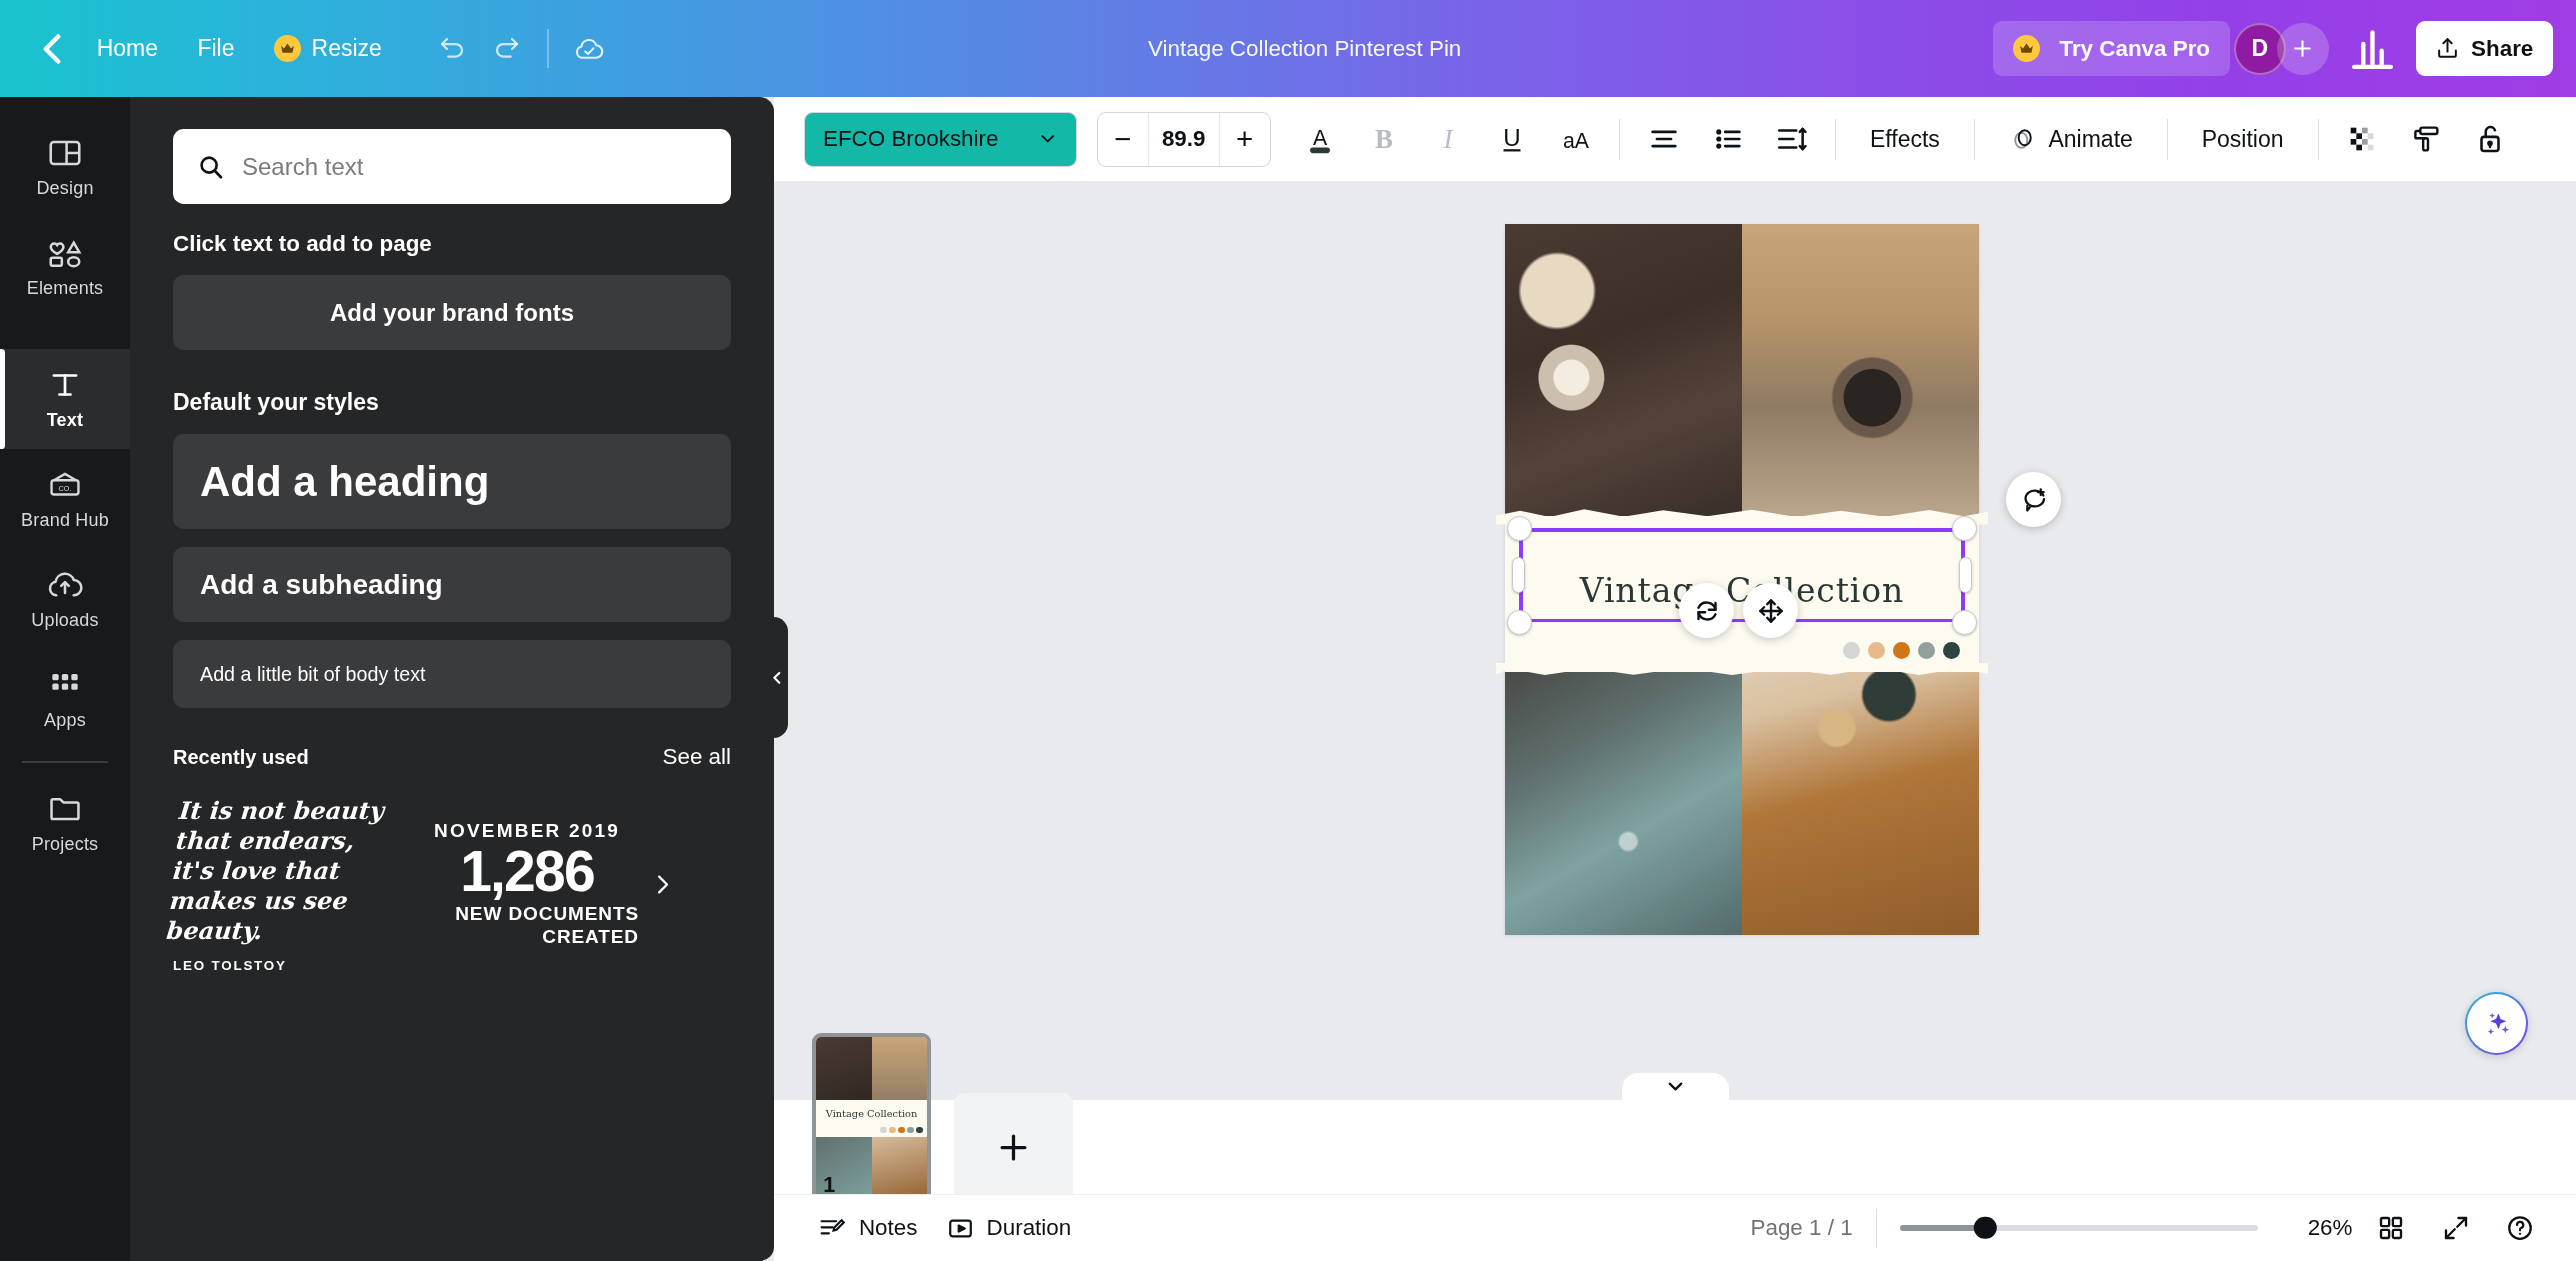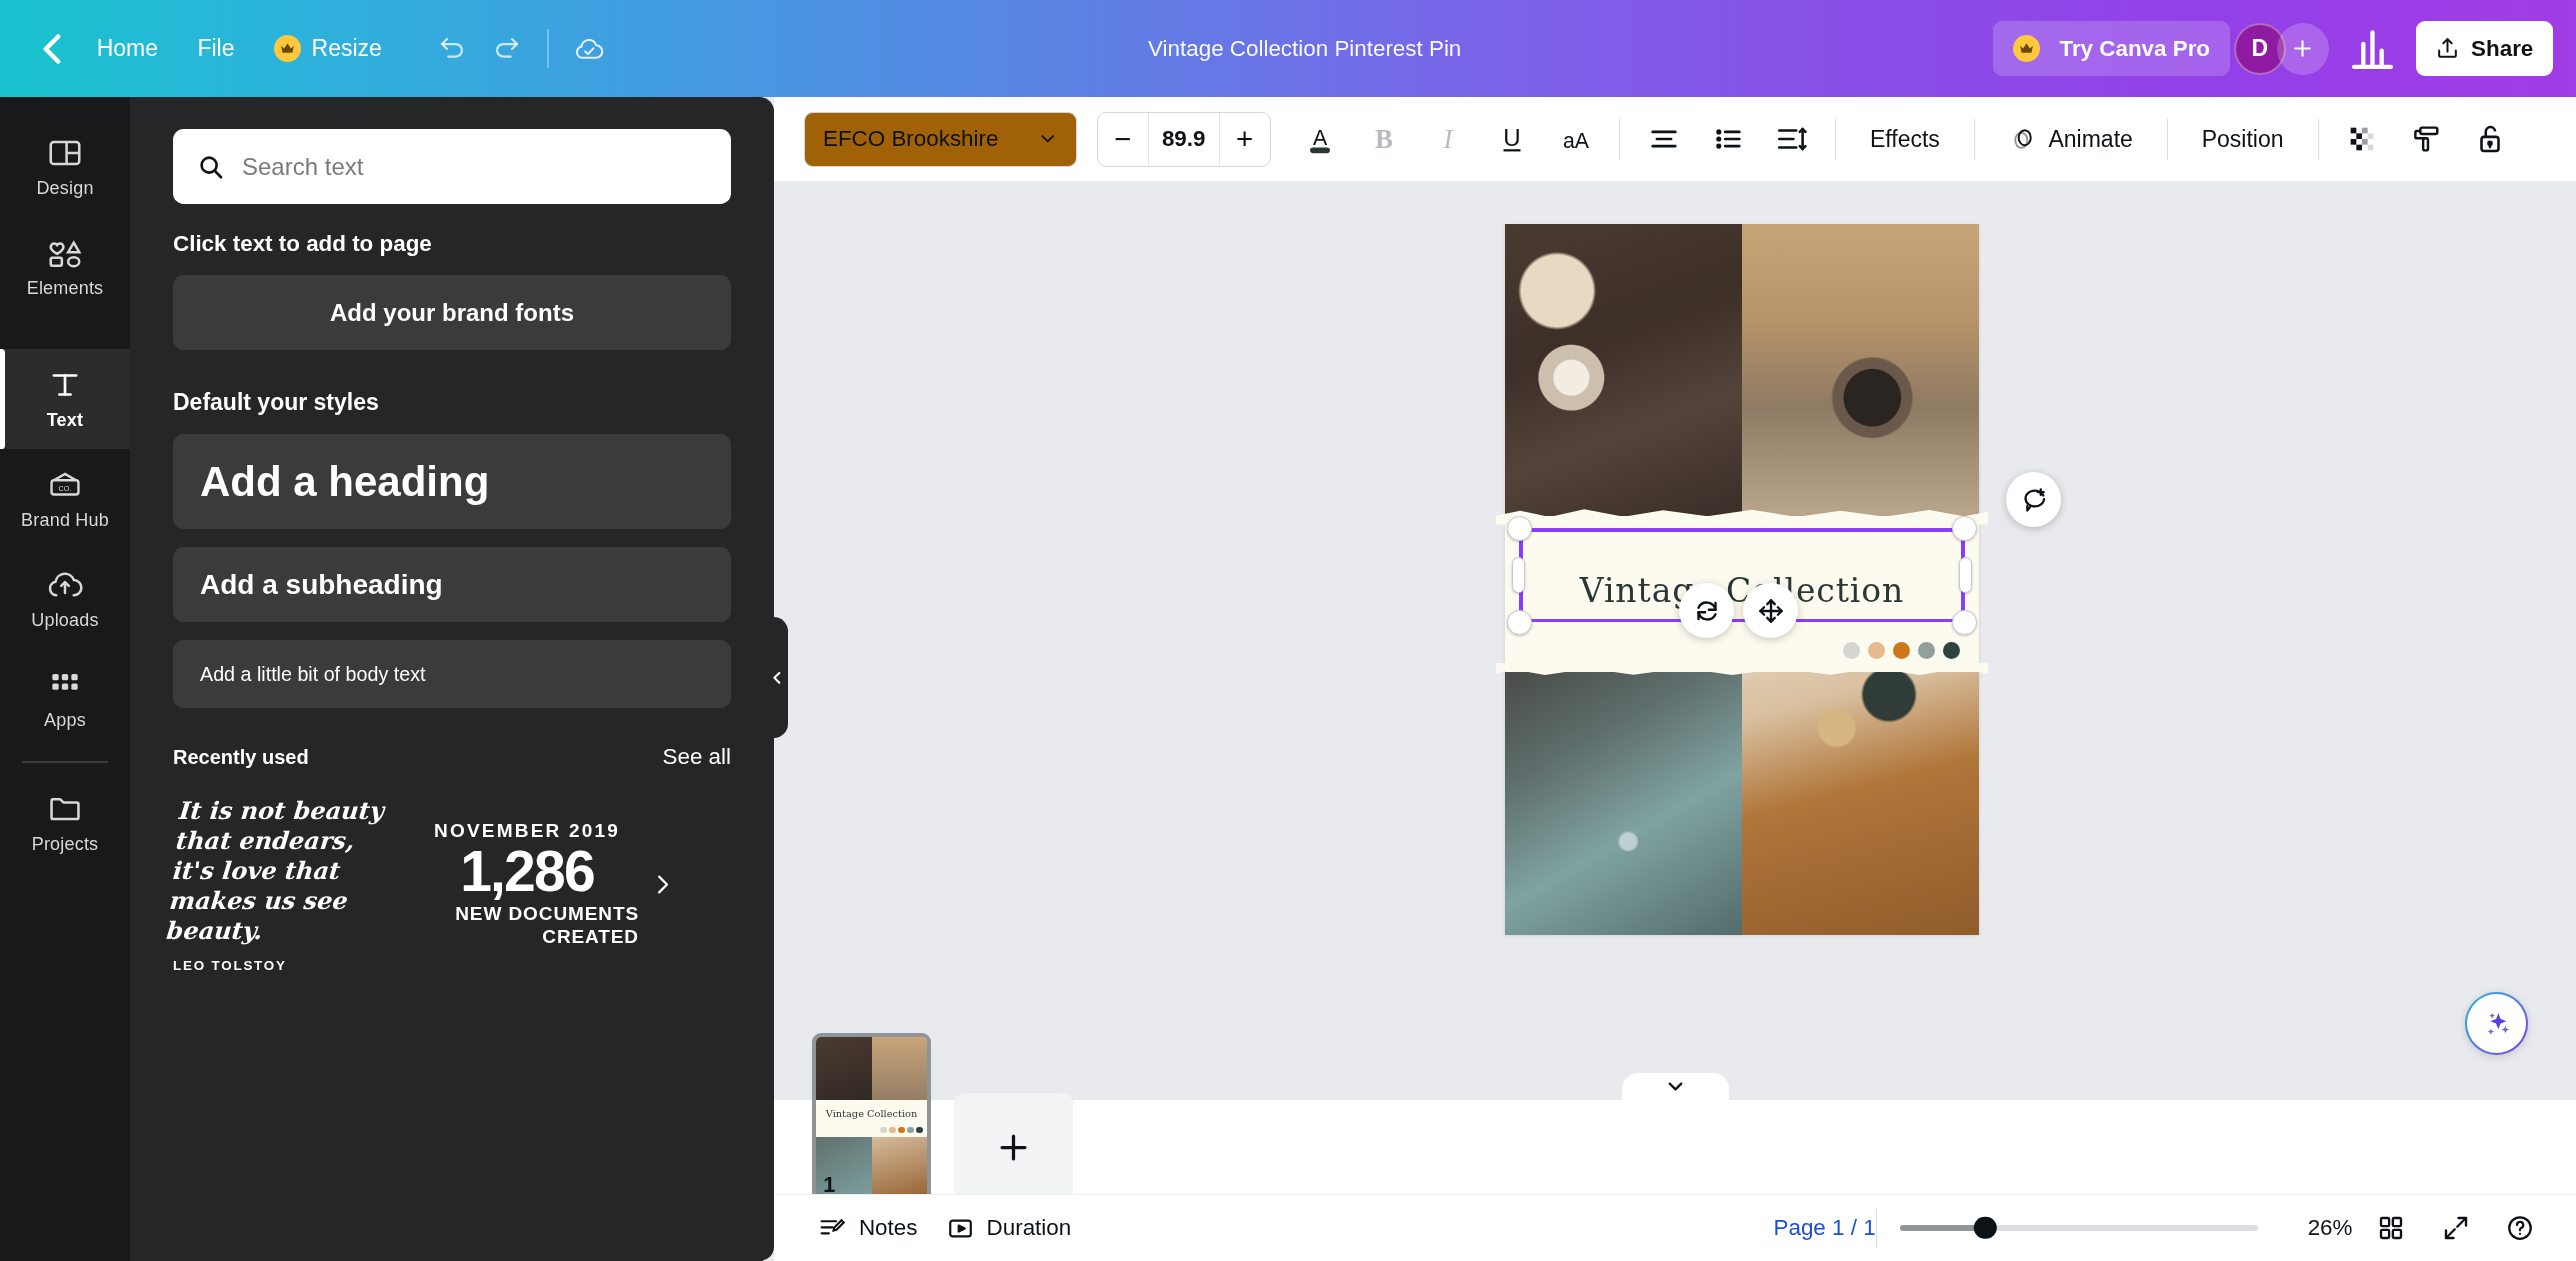--- a/index.html
+++ b/index.html
@@ -171,21 +171,21 @@
 
   
   #toolbar{
     position:absolute; top:0; left:0; right:0; height:85px; background:#fff;
     display:flex; align-items:center; padding:0 30px; gap:0;
     border-bottom:0.9px solid #ebecf0;
   }
   .font-select{
     width:273px; height:55px; border:0.9px solid #d4d6dd; border-radius:9px;
     display:flex; align-items:center; justify-content:space-between;
-    padding:0 18px; font-size:22.4px; color:#0d1216; cursor:pointer; background:#a16207;
+    padding:0 18px; font-size:22.4px; color:#0d1216; cursor:pointer; background:#14b8a6;
   }
   .font-select svg{ width:21.5px;height:21.5px; }
   .size-group{
     display:flex;align-items:center;height:55px;border:0.9px solid #d4d6dd;border-radius:9px;
     margin-left:19.7px; overflow:hidden;
   }
   .size-btn{
     width:50px;height:54px;display:flex;align-items:center;justify-content:center;
     font-size:29.5px; color:#0d1216; cursor:pointer; user-select:none;
   }
@@ -349,21 +349,21 @@
   #bottombar{
     position:absolute; left:0; right:0; bottom:0; height:67px; background:#fff;
     display:flex; align-items:center; padding:0 30px; border-top:0.9px solid #eceef1;
   }
   .bb-btn{
     display:flex;align-items:center;gap:11.6px;height:48px;padding:0 14.3px;border-radius:8px;
     font-size:22.4px;color:#0d1216;cursor:pointer;white-space:nowrap;
   }
   .bb-btn svg{ width:29px;height:29px; }
   .bb-spacer{ flex:1; }
-  .page-ind{ font-size:22.4px;color:#1d4ed8; white-space:nowrap; }
+  .page-ind{ font-size:22.4px;color:#737373; margin-right:23px; white-space:nowrap; }
   .bb-sep{ width:0.9px;height:39px;background:#dcdde2;margin-right:23px; }
   .zoom-track{
     width:358px;height:6.3px;background:#dcdde2;border-radius:3.6px;position:relative;cursor:pointer;
   }
   .zoom-fill{ position:absolute;left:0;top:0;height:6.3px;width:24%;background:#8f9499;border-radius:3.6px; }
   .zoom-knob{
     position:absolute;left:24%;top:50%;transform:translate(-50%,-50%);
     width:22.4px;height:22.4px;border-radius:50%;background:#0d1216;
   }
   .zoom-val{ font-size:22.4px;color:#0d1216;margin-left:23px;width:72px;text-align:right;white-space:nowrap; }

